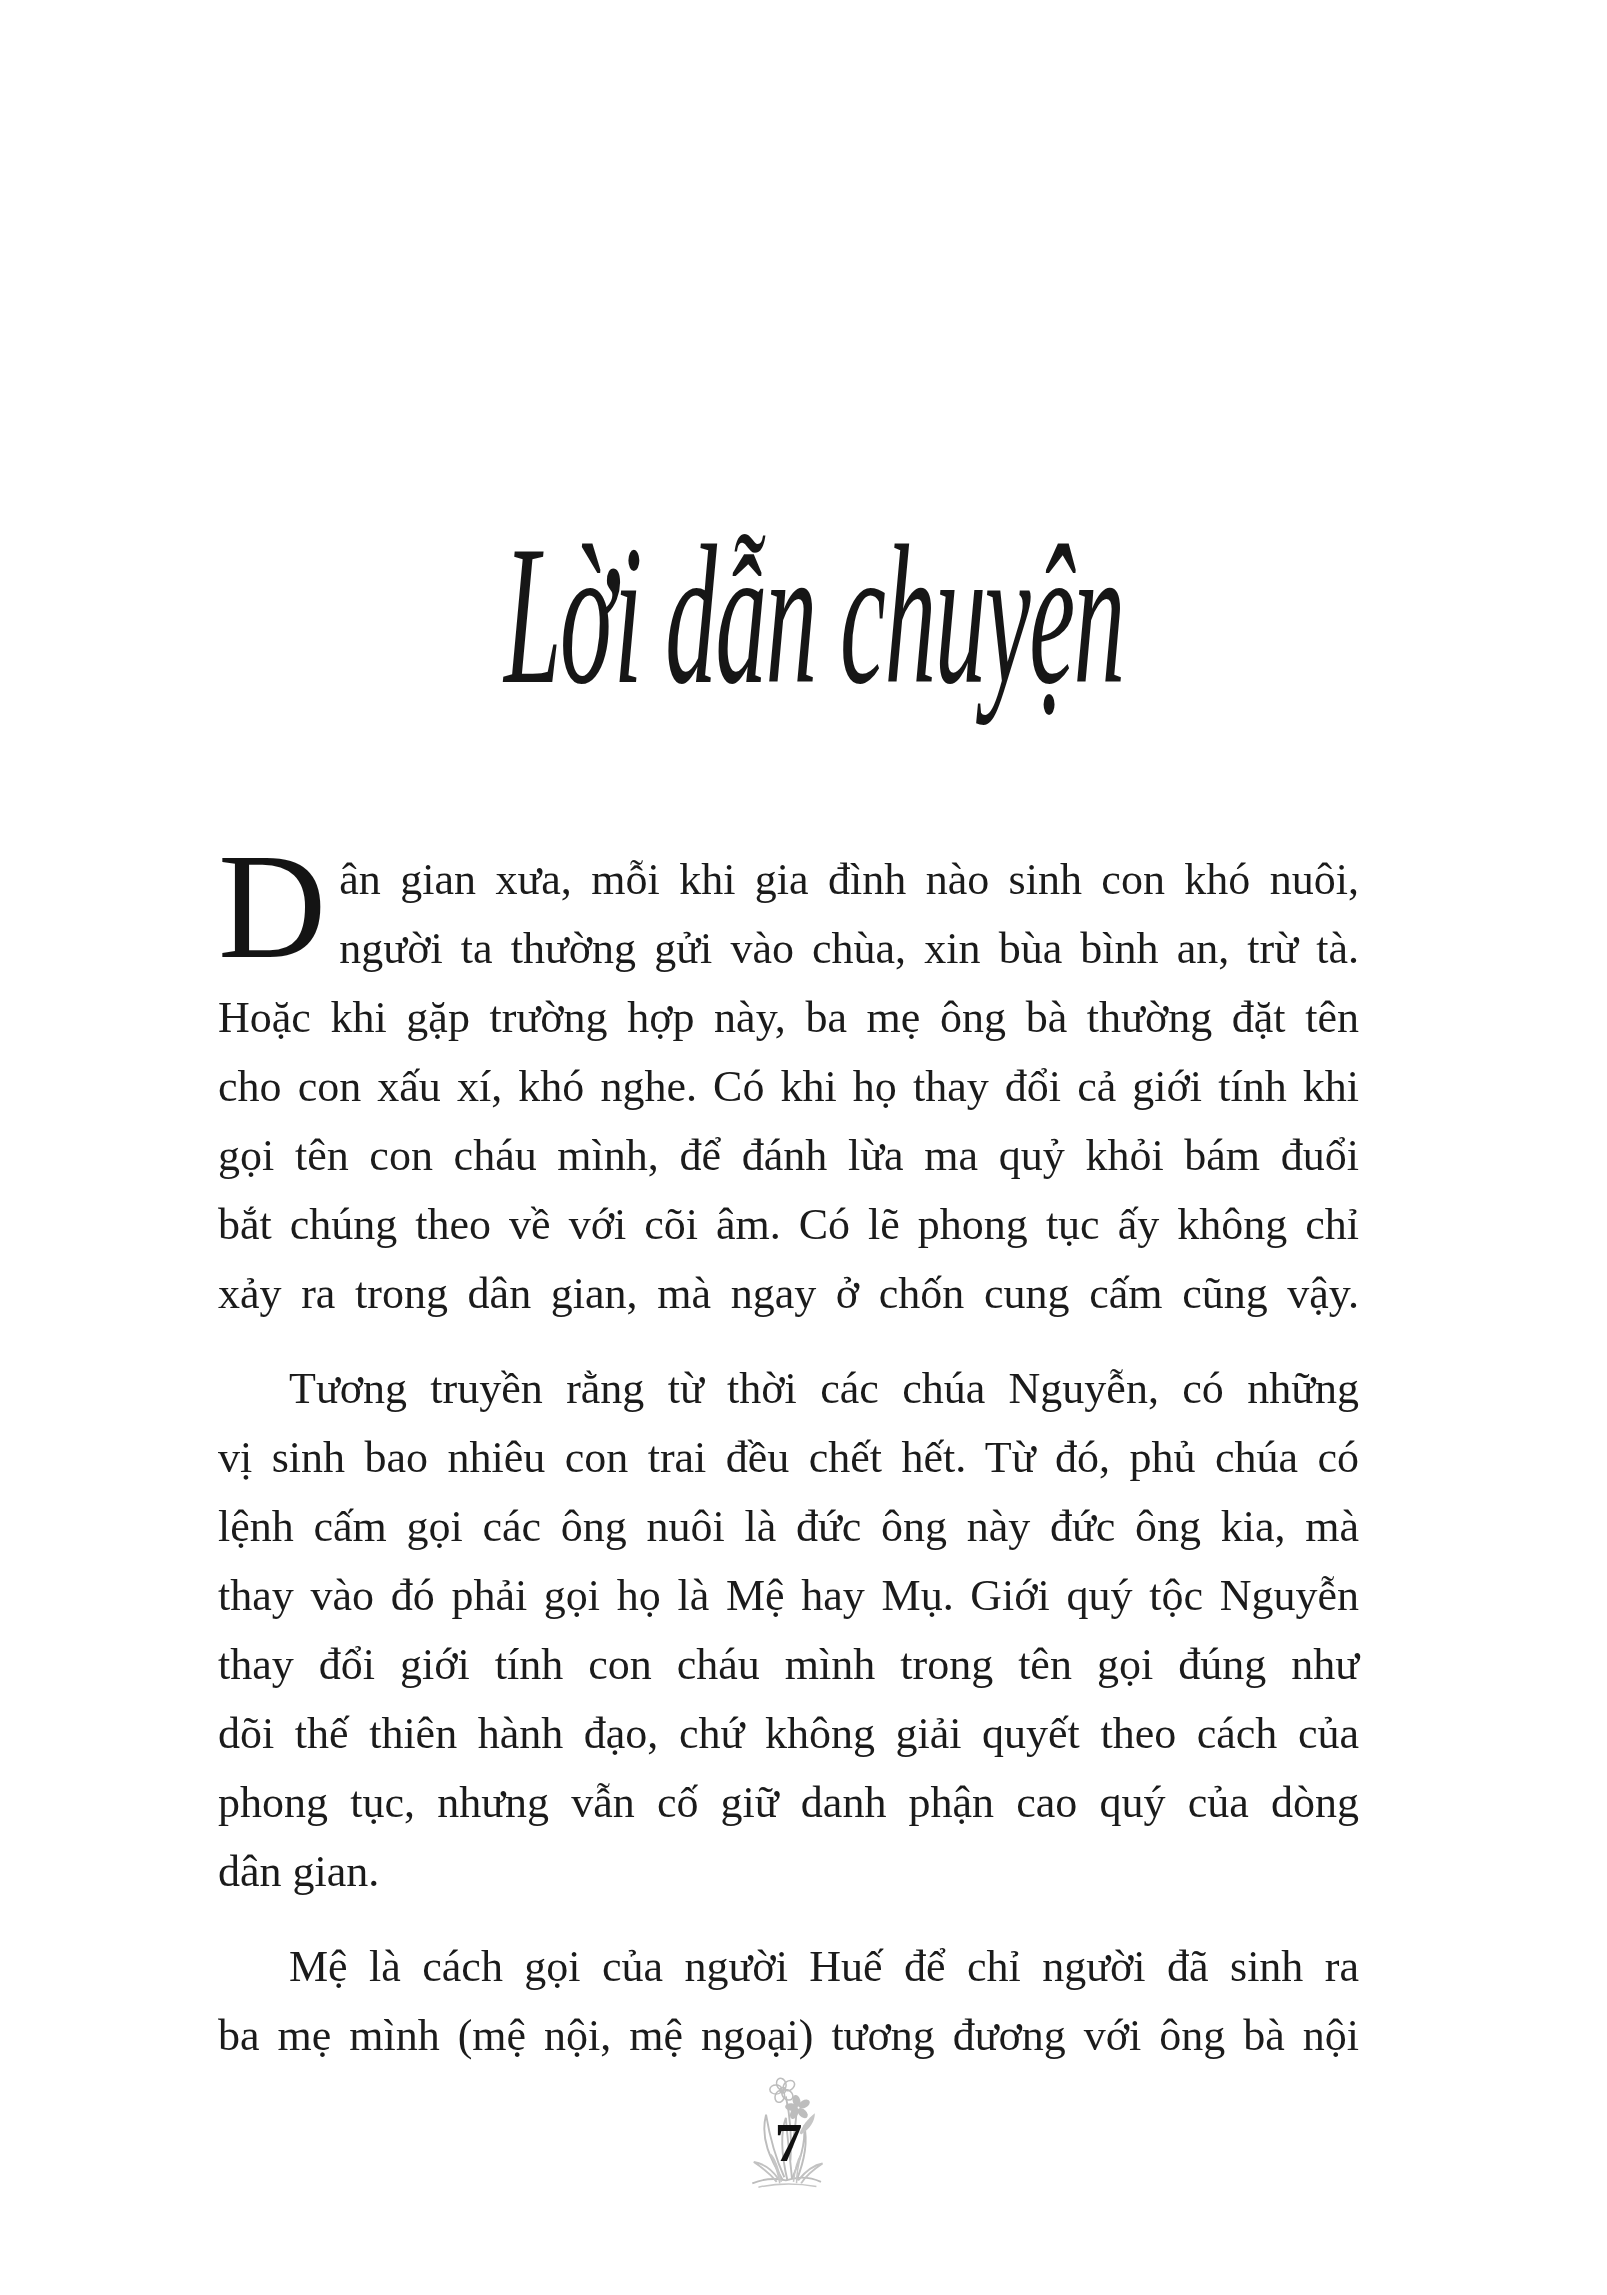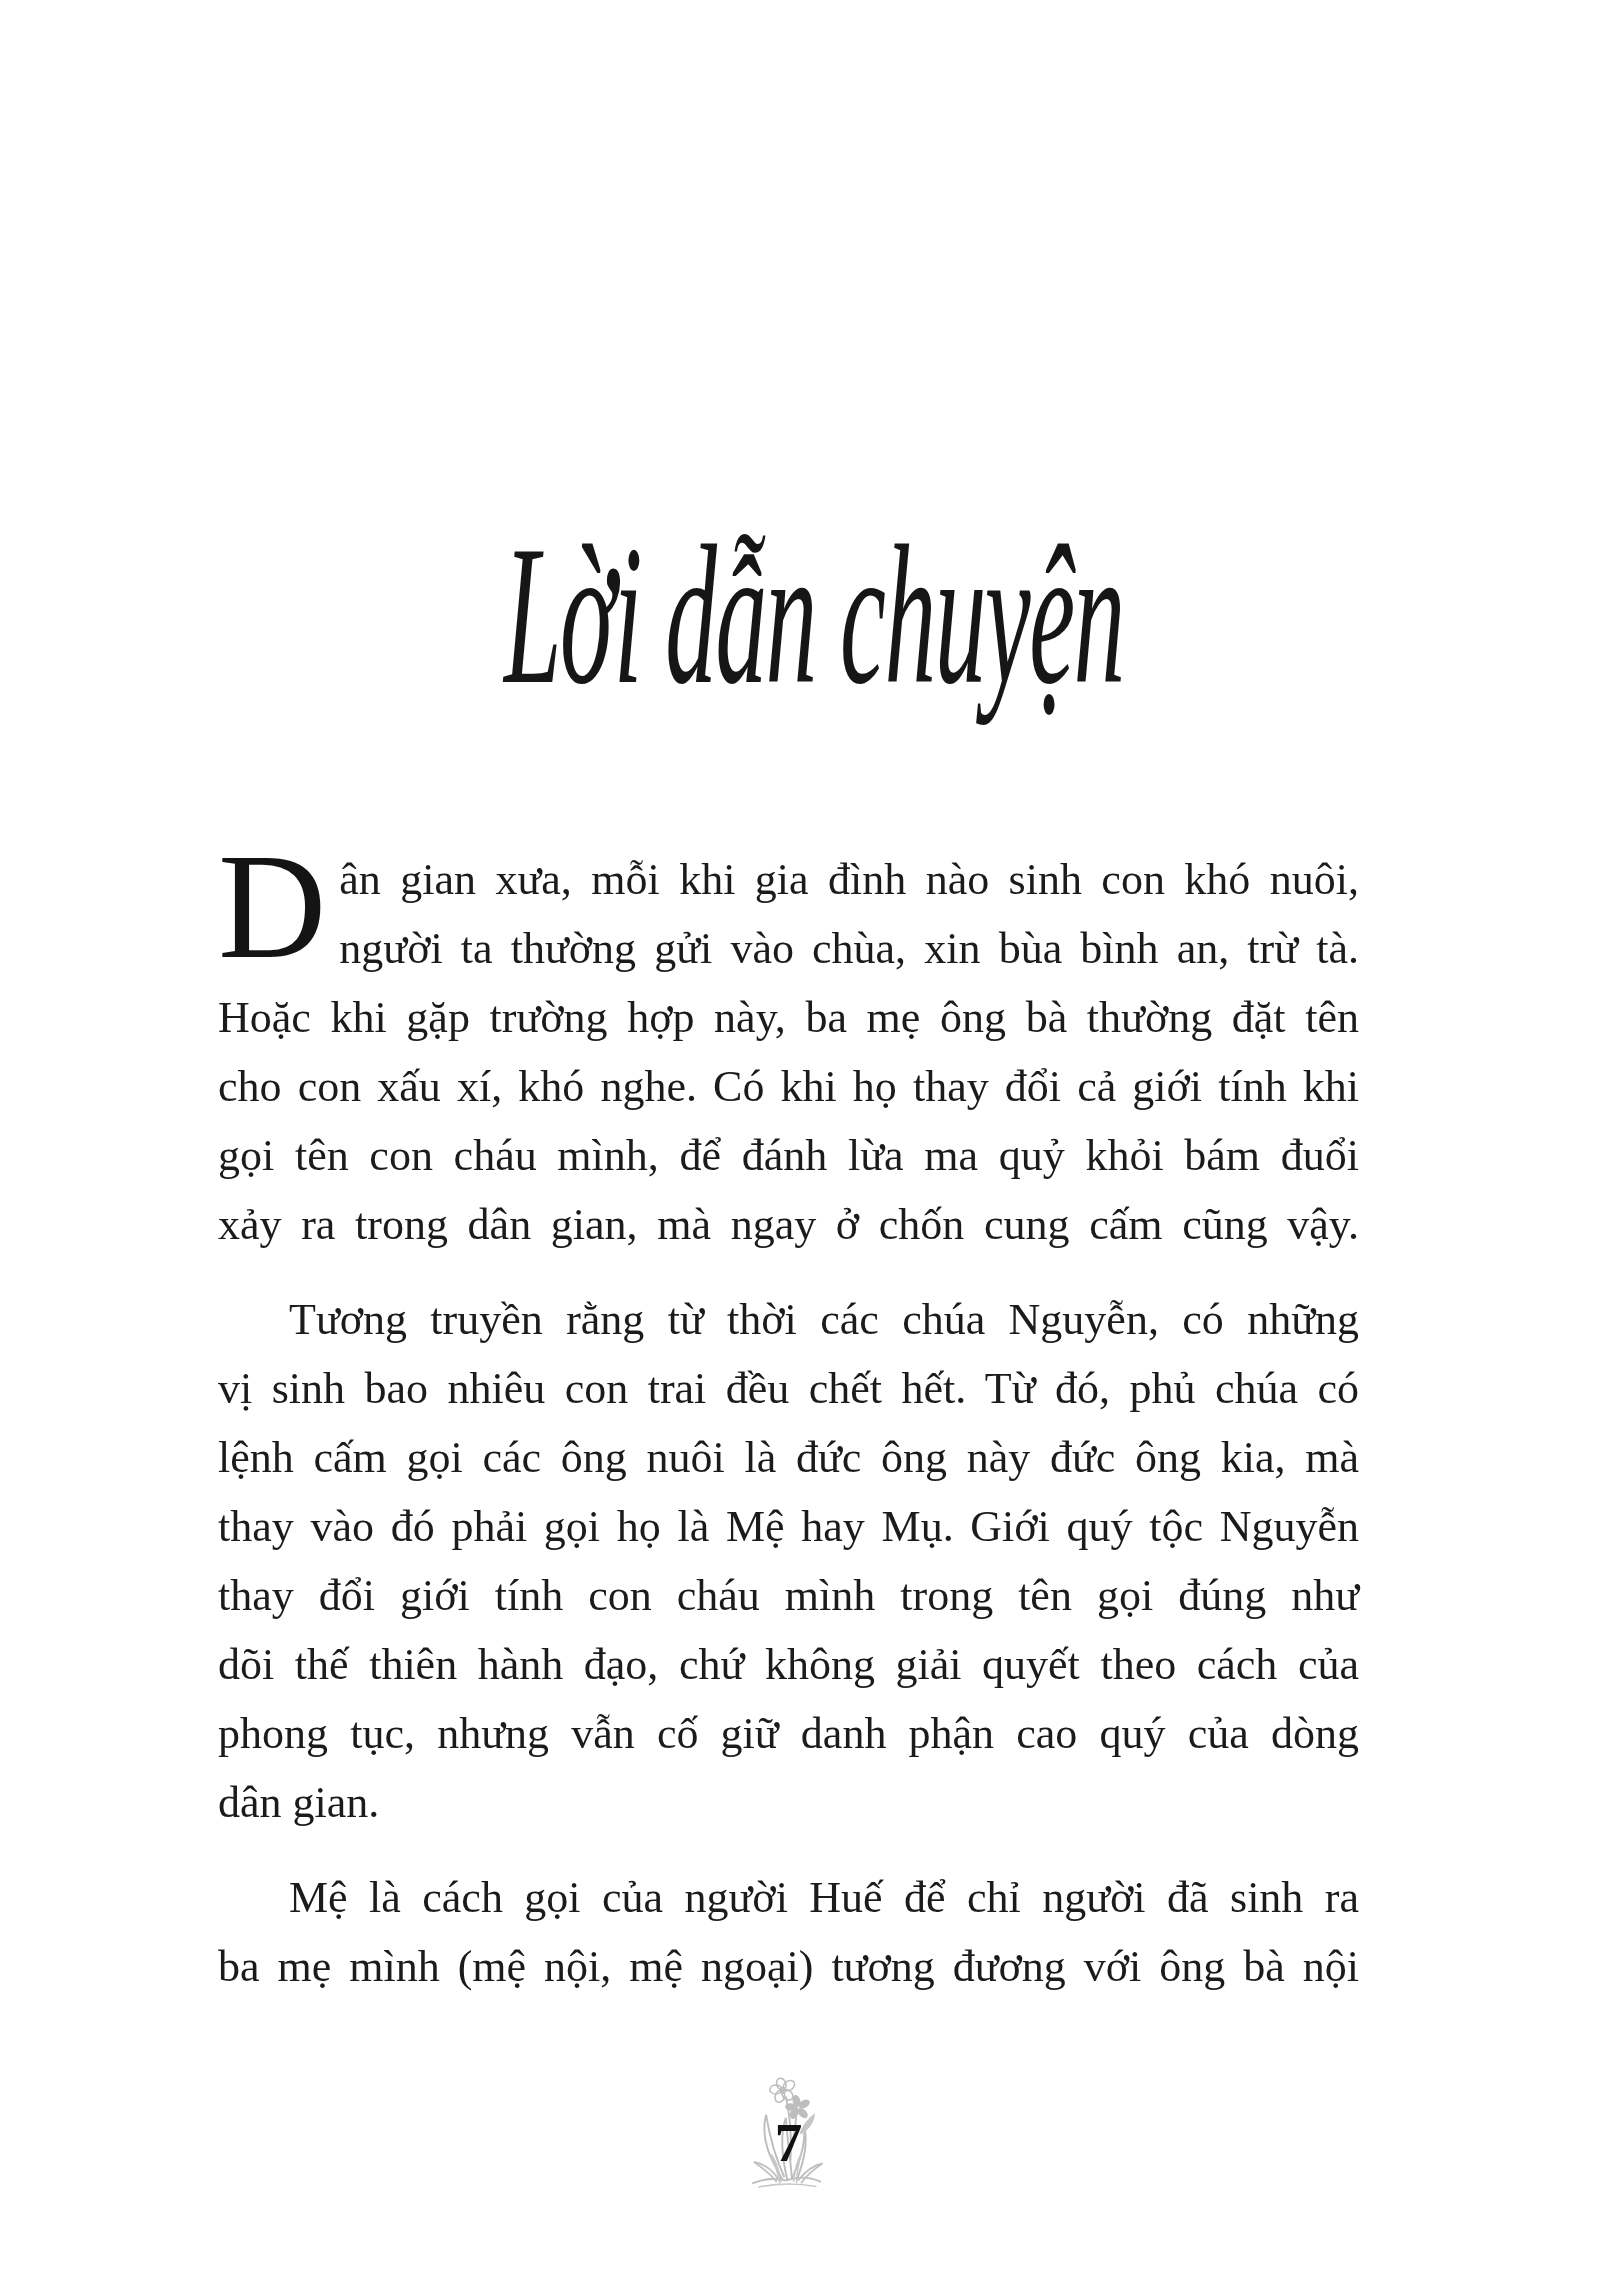--- a/index.html
+++ b/index.html
@@ -114,20 +114,21 @@
 
   <div class="bodyblock">
 
     <div class="para">
       <span class="dropcap">D</span>
       <div class="ln">ân gian xưa, mỗi khi gia đình nào sinh con khó nuôi,</div>
       <div class="ln">người ta thường gửi vào chùa, xin bùa bình an, trừ tà.</div>
       <div class="ln">Hoặc khi gặp trường hợp này, ba mẹ ông bà thường đặt tên</div>
       <div class="ln">cho con xấu xí, khó nghe. Có khi họ thay đổi cả giới tính khi</div>
       <div class="ln">gọi tên con cháu mình, để đánh lừa ma quỷ khỏi bám đuổi</div>
+      <div class="ln">bắt chúng theo về với cõi âm. Có lẽ phong tục ấy không chỉ</div>
       <div class="ln">xảy ra trong dân gian, mà ngay ở chốn cung cấm cũng vậy.</div>
     </div>
 
     <div class="para">
       <div class="ln ln-indent">Tương truyền rằng từ thời các chúa Nguyễn, có những</div>
       <div class="ln">vị sinh bao nhiêu con trai đều chết hết. Từ đó, phủ chúa có</div>
       <div class="ln">lệnh cấm gọi các ông nuôi là đức ông này đức ông kia, mà</div>
       <div class="ln">thay vào đó phải gọi họ là Mệ hay Mụ. Giới quý tộc Nguyễn</div>
       <div class="ln">thay đổi giới tính con cháu mình trong tên gọi đúng như</div>
       <div class="ln">dõi thế thiên hành đạo, chứ không giải quyết theo cách của</div>

